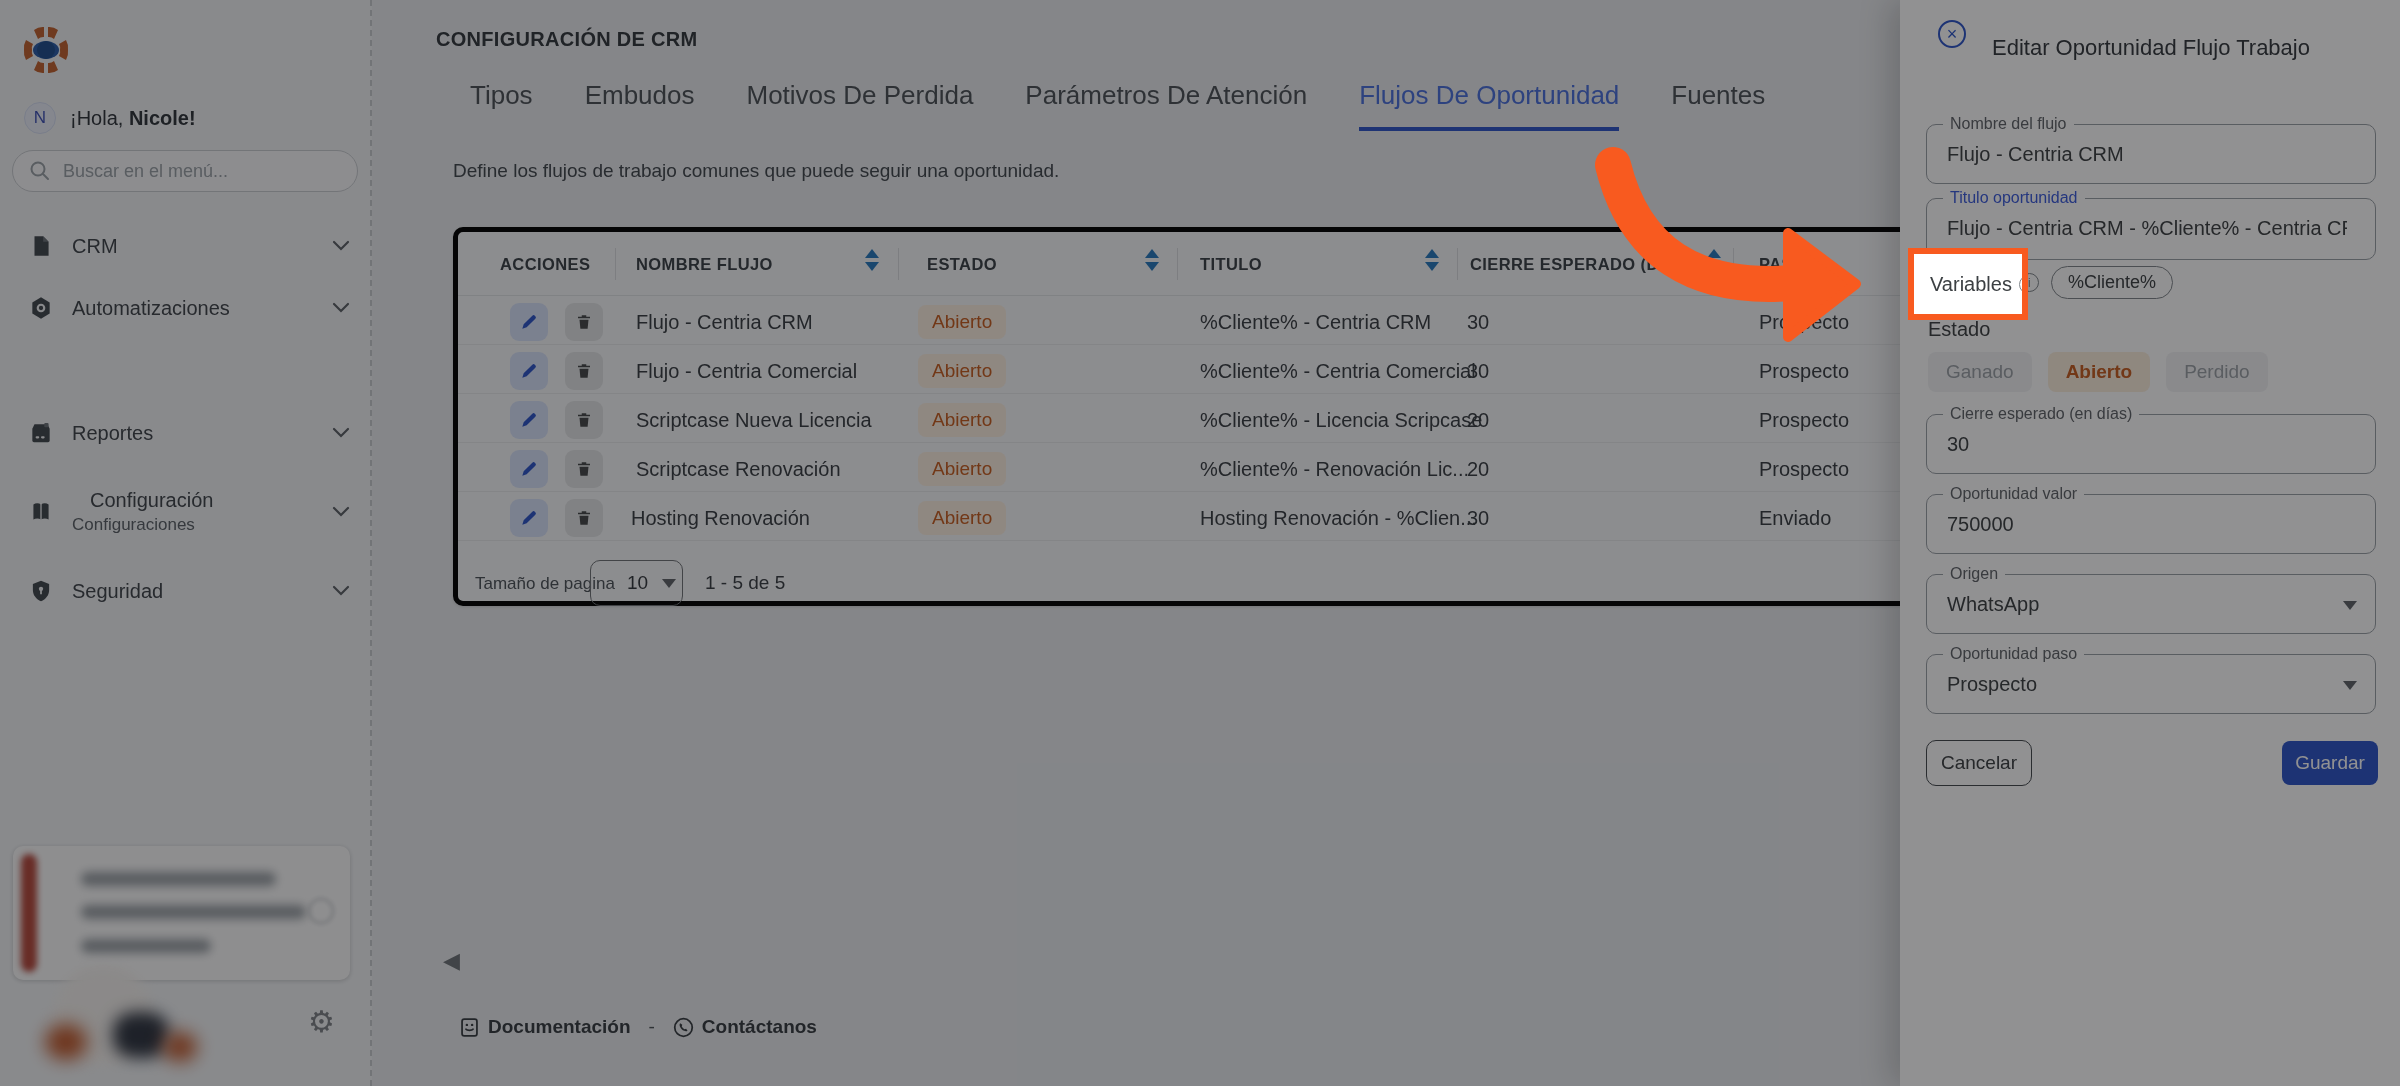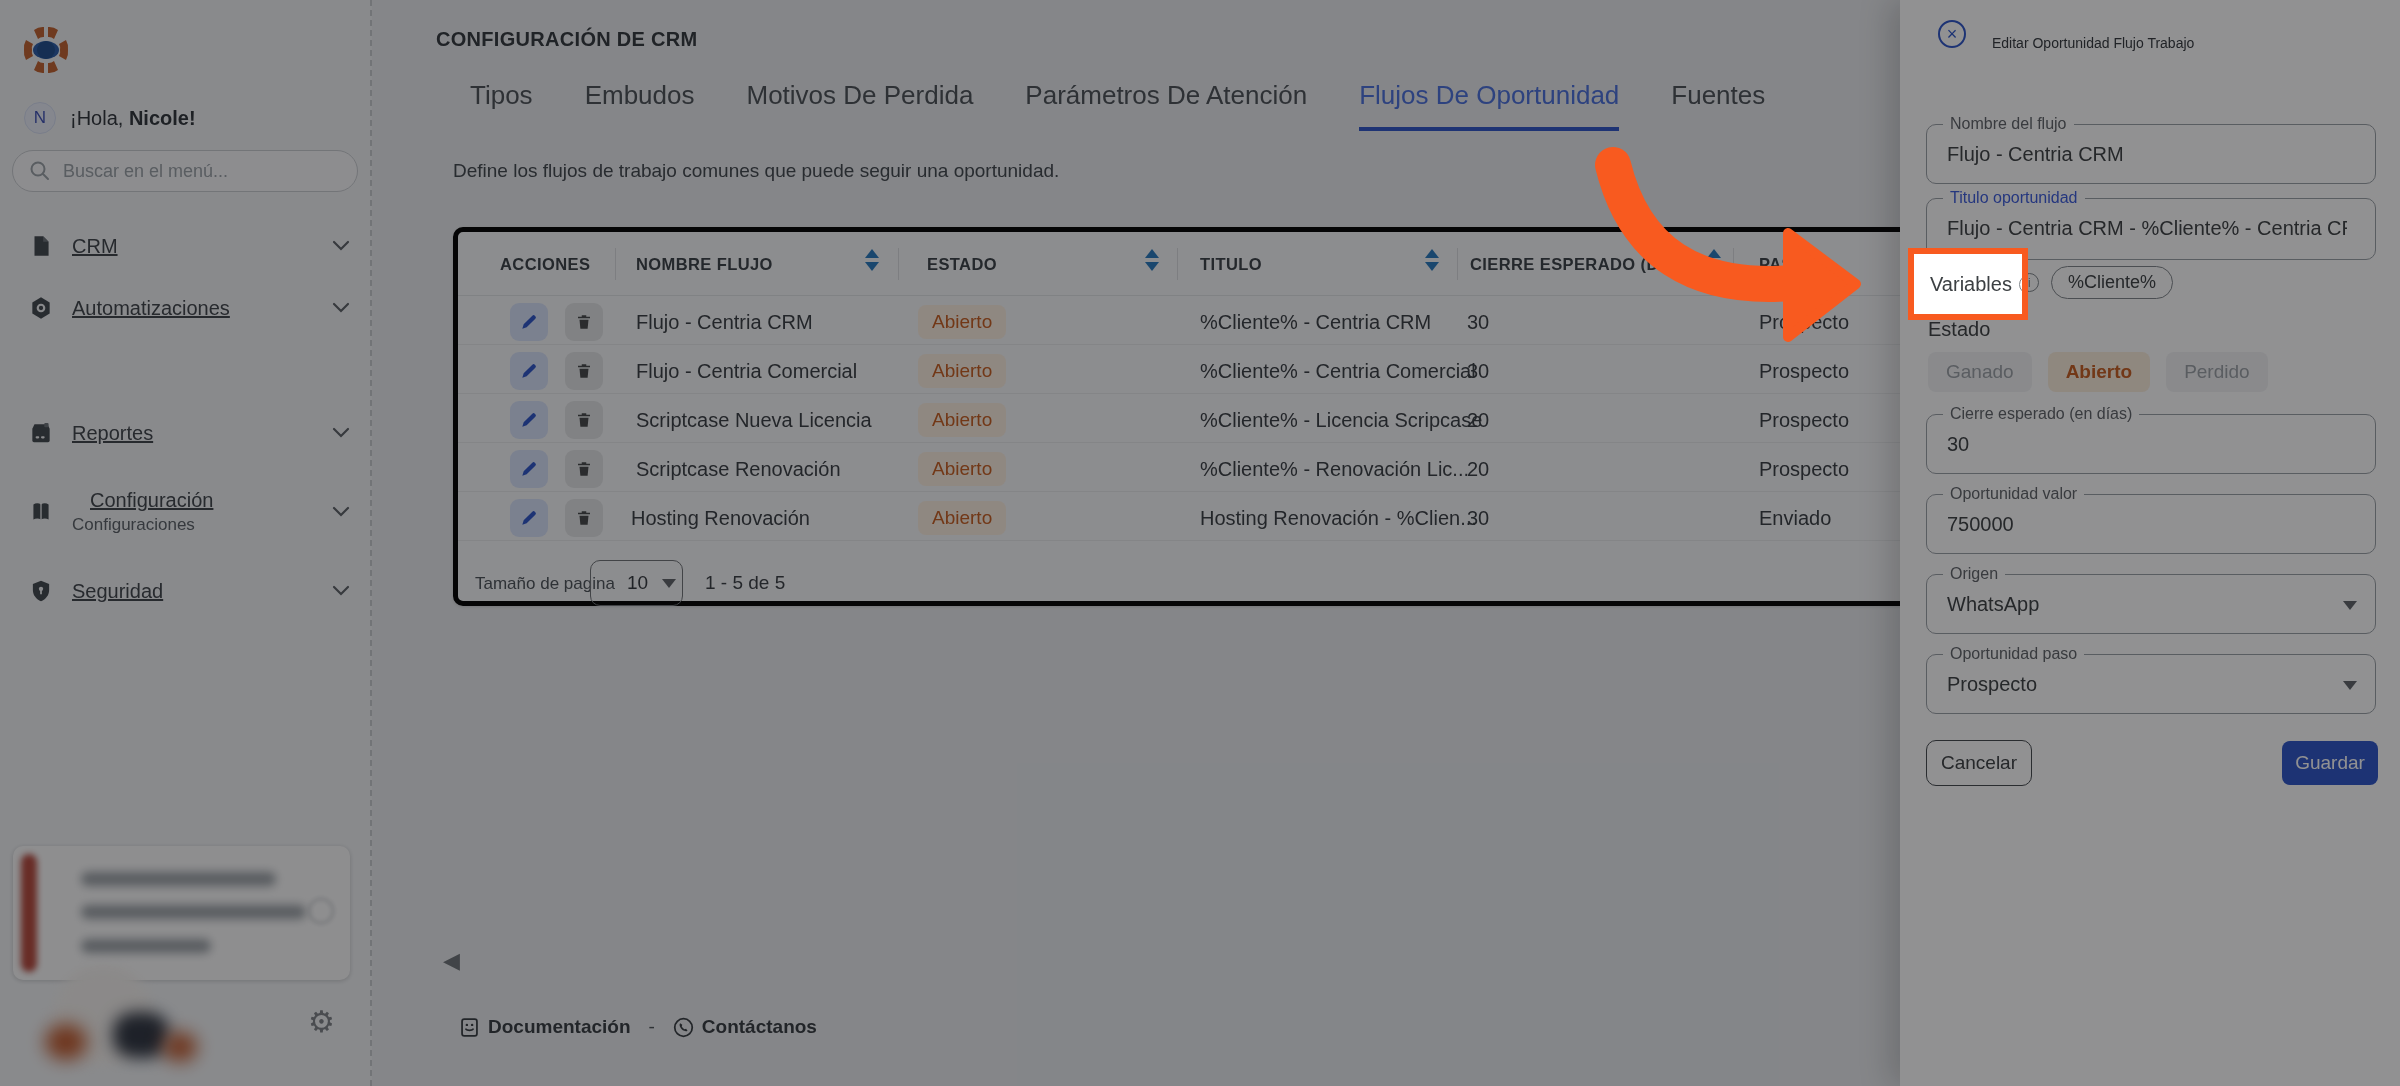--- a/index.html
+++ b/index.html
@@ -19,21 +19,21 @@
   .greeting-text { margin-left:14px; font-size:20px; color:#2f343a; }
   .greeting-text b { font-weight:700; }
   .search-box { position:absolute; left:12px; top:150px; width:346px; height:42px;
     border:1px solid #c9ccd0; border-radius:21px; background:#f7f8fa; display:flex; align-items:center; }
   .search-box svg { margin-left:16px; }
   .search-box input { border:none; outline:none; background:transparent; margin-left:12px;
     font-family:inherit; font-size:18px; color:#5c6166; width:250px; }
   .search-box input::placeholder { color:#9aa0a6; }
 
   .nav-item { position:absolute; left:28px; right:20px; height:44px; display:flex; align-items:center; cursor:pointer; }
-  .nav-item .nav-label { margin-left:18px; font-size:20px; color:#3f444a;text-decoration:underline; }
+  .nav-item .nav-label { margin-left:18px; font-size:20px; color:#3f444a; }
   .nav-item .nav-sub { font-size:17px; color:#5a6066; margin-top:3px; }
   .nav-item .chev { margin-left:auto; }
   .nav-two { height:64px; }
   .nav-texts { margin-left:18px; display:flex; flex-direction:column; }
 
   
   .notice { position:absolute; left:13px; top:846px; width:337px; height:134px; border-radius:10px;
     background:#fafafa; box-shadow:0 1px 5px rgba(0,0,0,.18); }
   .notice .bar { position:absolute; left:8px; top:8px; width:16px; height:118px; border-radius:8px;
     background:#b5483c; filter:blur(3px); }
@@ -95,21 +95,21 @@
   .footer { position:absolute; left:459px; top:1016px; display:flex; align-items:center; gap:12px;
     font-size:19px; font-weight:600; color:#363b40; }
   .footer .sep { font-weight:400; color:#4c5258; margin:0 6px; }
   .flink { display:flex; align-items:center; gap:8px; cursor:pointer; }
 
   
   .panel { position:absolute; left:1900px; top:0; width:500px; height:100%; background:#ffffff;
     box-shadow:-10px 0 30px rgba(0,0,0,.18); }
   .panel-close { position:absolute; left:38px; top:20px; width:28px; height:28px; border-radius:50%;
     border:2px solid #2d55c8; color:#2d55c8; font-size:18px; line-height:24px; text-align:center; cursor:pointer; }
-  .panel-title { position:absolute; left:92px; top:35px; font-size:14px; font-weight:500; color:#33383d; }
+  .panel-title { position:absolute; left:92px; top:35px; font-size:22px; font-weight:500; color:#33383d; }
 
   .field { position:absolute; left:26px; width:450px; height:60px; border:1.5px solid #9aa0a6;
     border-radius:10px; background:#fff; }
   .field .flabel { position:absolute; top:-10px; left:16px; background:#fff; padding:0 7px;
     font-size:16px; color:#5f6368; white-space:nowrap; }
   .field.blue .flabel { color:#3b5bdb; }
   .field .fvalue { position:absolute; left:20px; top:18px; font-size:20px; color:#3c4043; white-space:nowrap;
     max-width:400px; overflow:hidden; }
   .field .fcaret { position:absolute; right:18px; top:26px; }
   .f-nombre { top:124px; }

